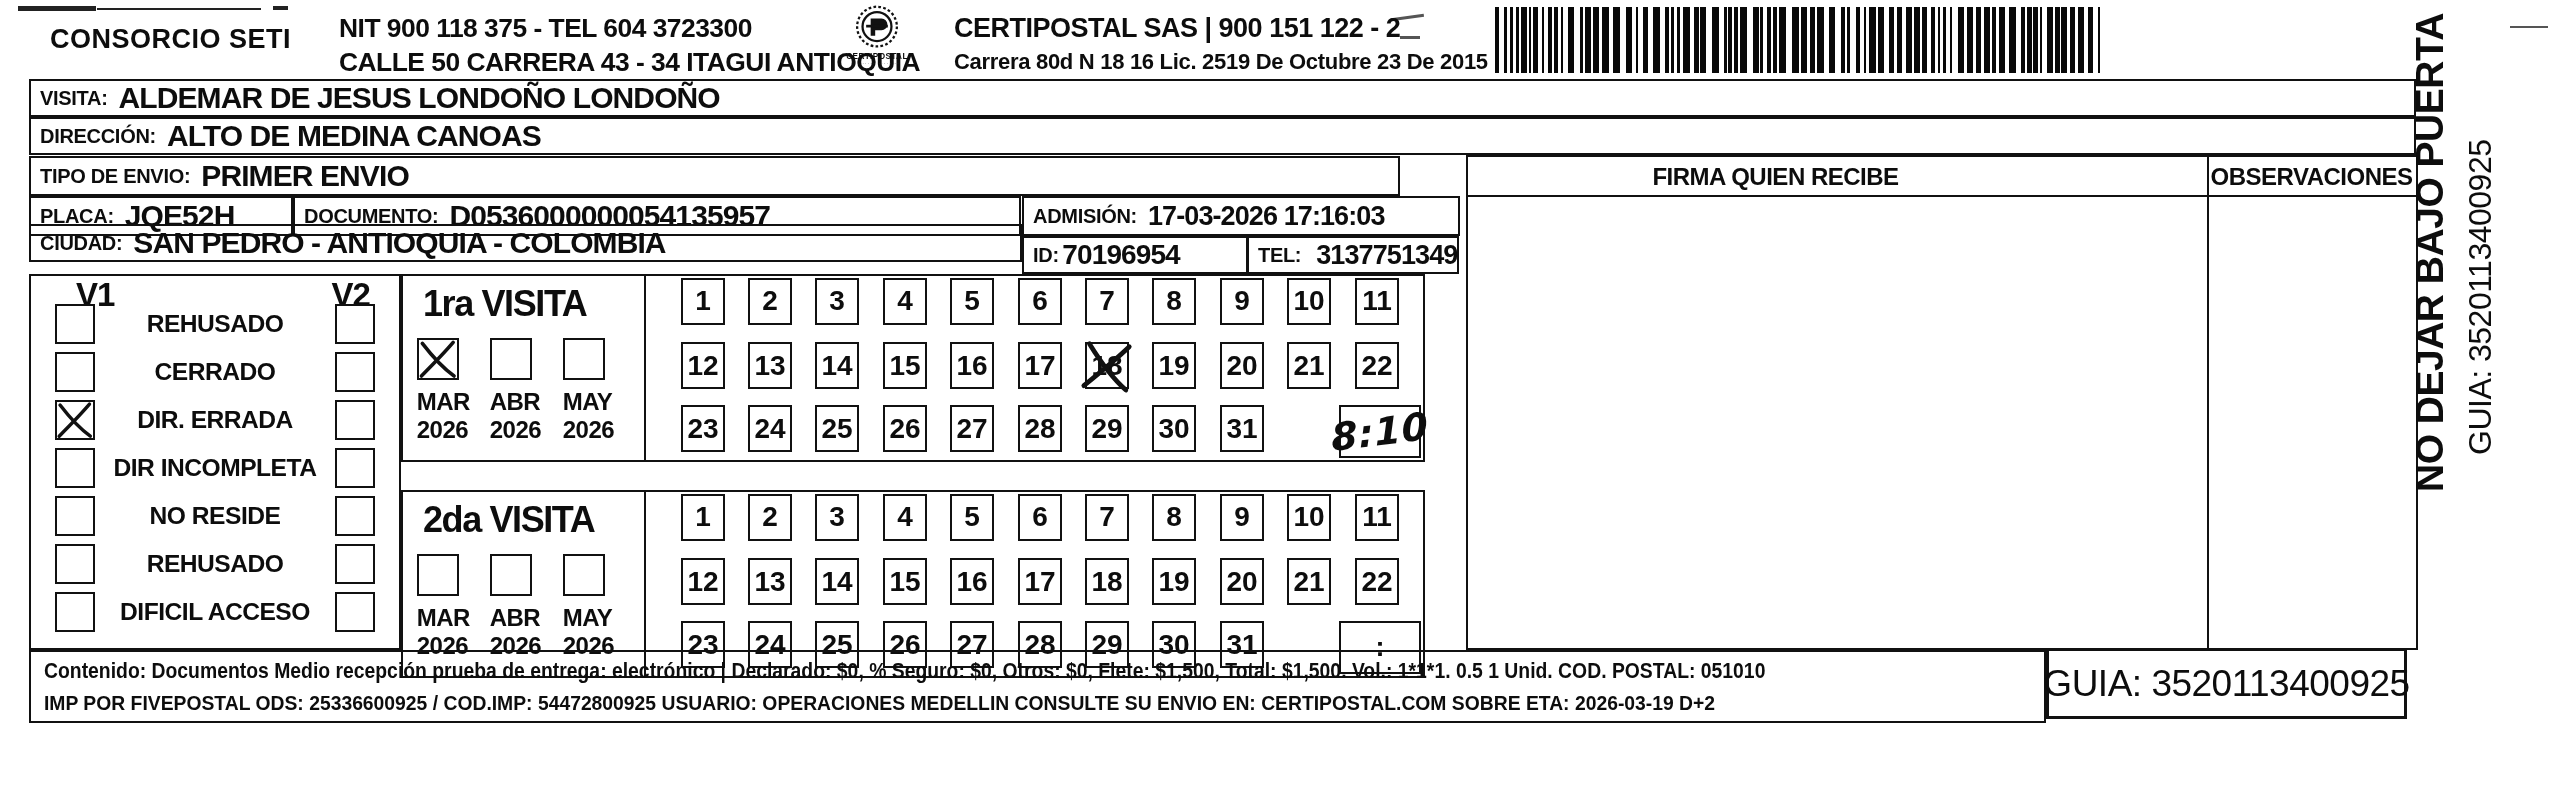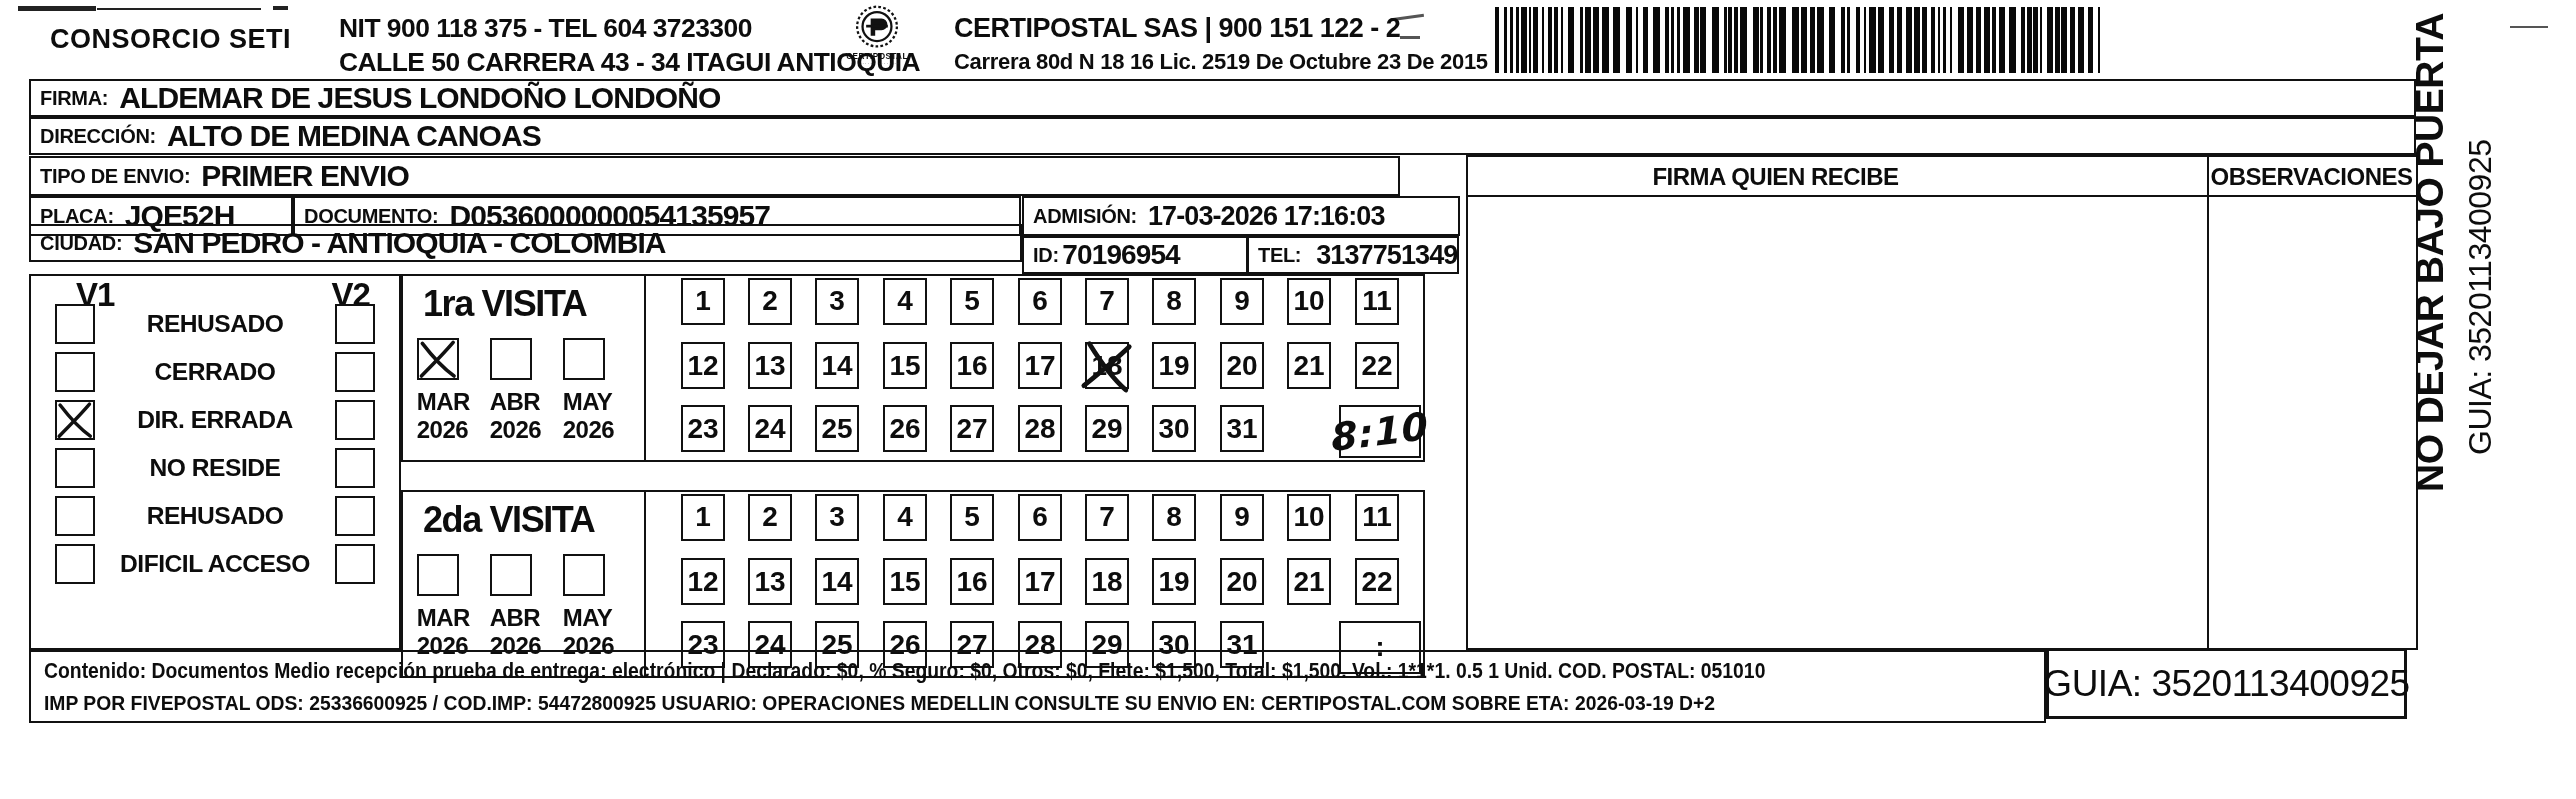--- a/index.html
+++ b/index.html
@@ -164,21 +164,21 @@
       <div style="left: 552px; width: 6.4px;"></div>
       <div style="left: 560px; width: 4.6px;"></div>
       <div style="left: 566px; width: 6.4px;"></div>
       <div style="left: 575px; width: 4.6px;"></div>
       <div style="left: 583px; width: 5.5px;"></div>
       <div style="left: 593px; width: 4.6px;"></div>
       <div style="left: 603px; width: 1.8px;"></div>
     </div>
 
   <div class="box frow" style="left:29px;top:79px;width:2387px;height:38px">
-    <span class="lab">FIRMA:</span>
+    <span class="lab">VISITA:</span>
     <span class="val">ALDEMAR DE JESUS LONDOÑO LONDOÑO</span>
   </div>
   <div class="box frow" style="left:29px;top:117px;width:2387px;height:38px">
     <span class="lab">DIRECCIÓN:</span>
     <span class="val">ALTO DE MEDINA CANOAS</span>
   </div>
   <div class="box frow" style="left:29px;top:156px;width:1371px;height:40px">
     <span class="lab">TIPO DE ENVIO:</span>
     <span class="val">PRIMER ENVIO</span>
   </div>
@@ -222,20 +222,25 @@
           <div class="cb right"></div>
         </div>
         <div class="status-row">
           <div class="cb left">
             <svg viewBox="0 0 48 48">
               <path d="M7 7 C 17 20, 28 33, 42 43" fill="none" stroke="#111" stroke-width="4" stroke-linecap="round"></path>
               <path d="M41 6 C 30 19, 17 32, 6 43" fill="none" stroke="#111" stroke-width="4" stroke-linecap="round"></path>
             </svg>
           </div>
           <div class="status-label">DIR. ERRADA</div>
+          <div class="cb right"></div>
+        </div>
+        <div class="status-row">
+          <div class="cb left"></div>
+          <div class="status-label">DIR INCOMPLETA</div>
           <div class="cb right"></div>
         </div>
         <div class="status-row">
           <div class="cb left"></div>
           <div class="status-label">NO RESIDE</div>
           <div class="cb right"></div>
         </div>
         <div class="status-row">
           <div class="cb left"></div>
           <div class="status-label">REHUSADO</div>

